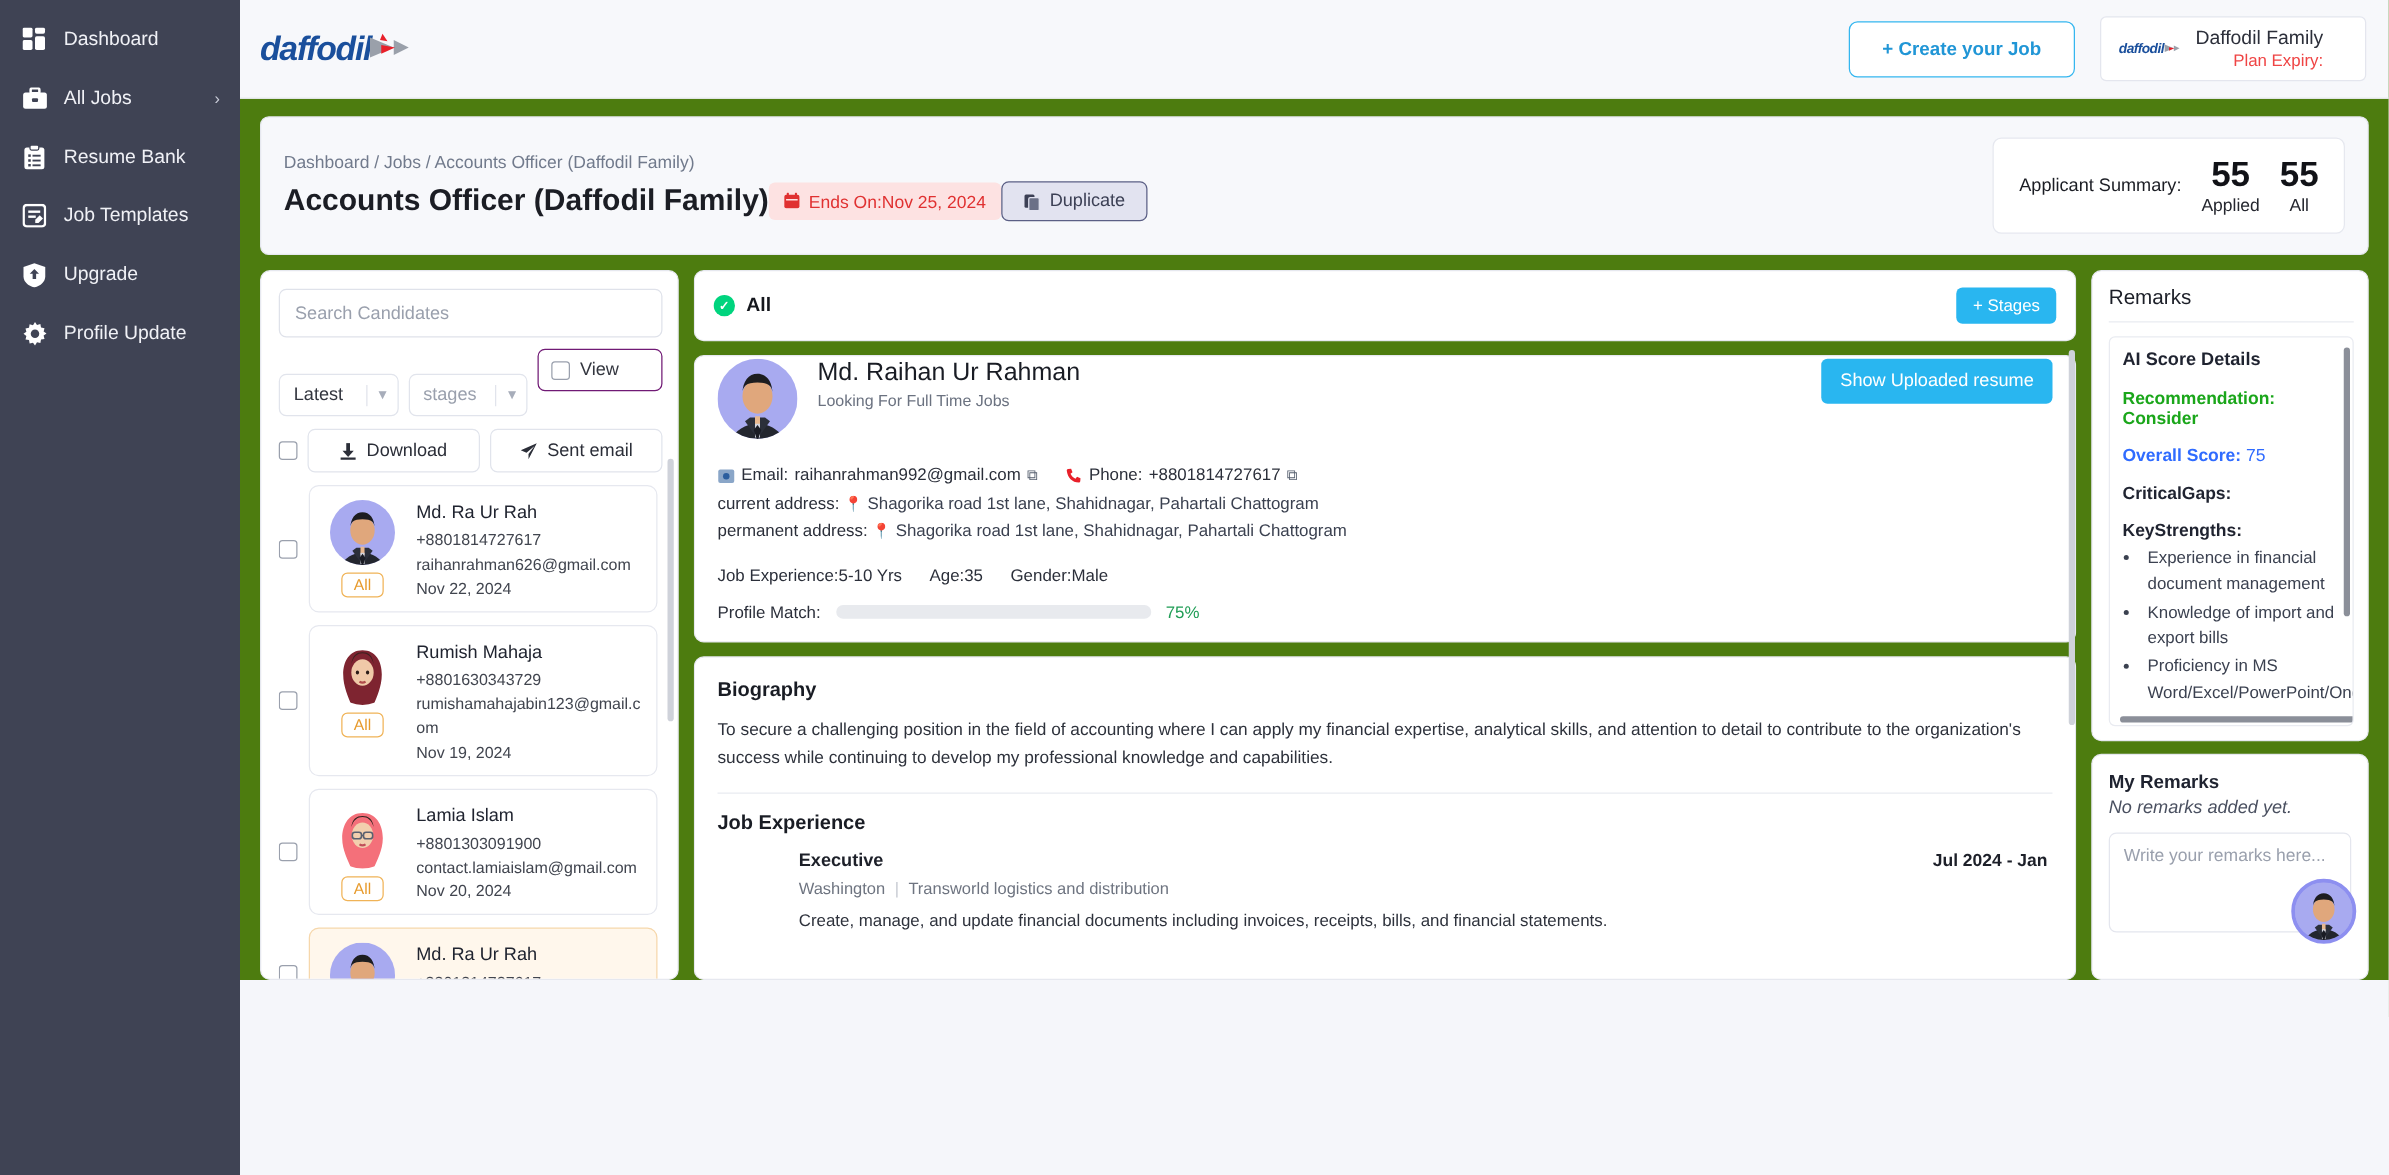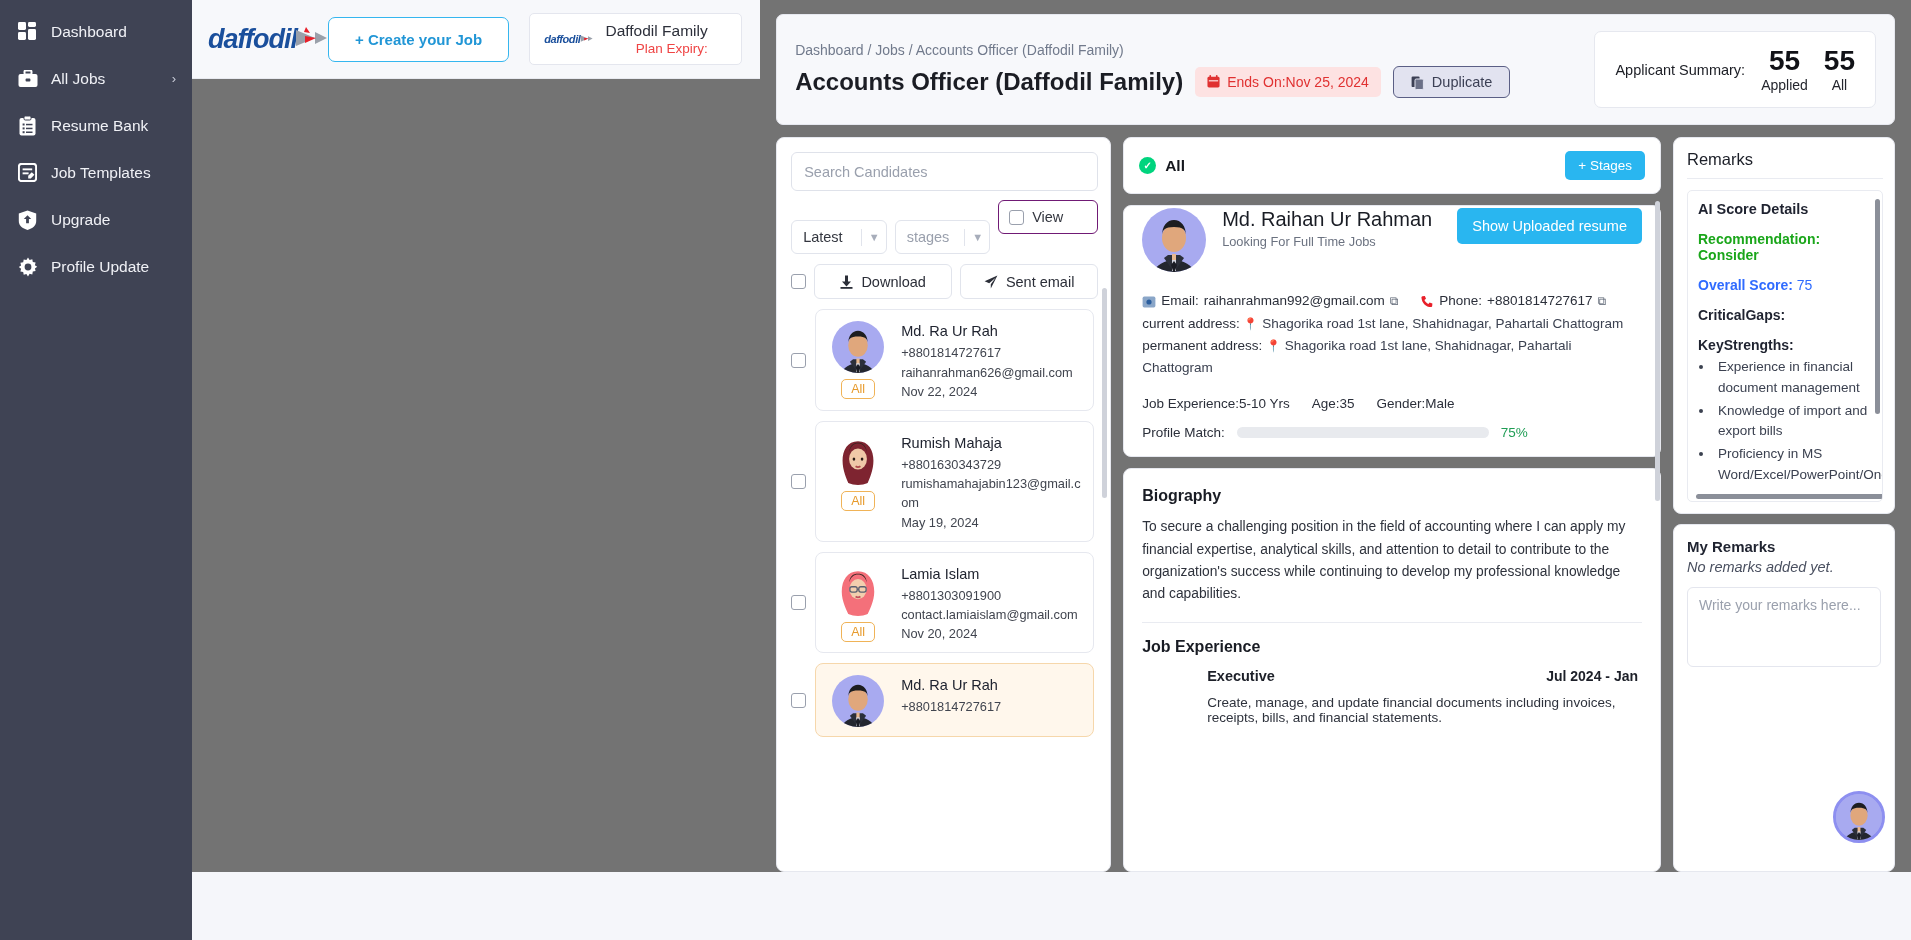--- a/index.html
+++ b/index.html
@@ -35,21 +35,21 @@
   .sb-nav { margin-top: 8px; }
   .sb-item {
     display: flex; align-items: center; gap: 13px;
     padding: 13px 16px 13px 17px; font-size: 15.5px; color: #f0f1f6;
     cursor: pointer; position: relative;
   }
   .sb-ico { width: 21px; height: 21px; flex: 0 0 21px; display:flex; align-items:center; justify-content:center; }
   .sb-chev { margin-left: auto; font-size: 13px; color: #c9ccd8; }
 
   
-  .main { flex: 1; height: 872px; display: flex; flex-direction: row; background: #737373; }
+  .main { flex: 1; height: 784px; display: flex; flex-direction: column; background: #4d7c0f; }
 
   .topbar {
     height: 79px; background: #f7f8fb; display: flex; align-items: center;
     padding: 0 18px 0 16px; border-bottom: 1px solid #e8eaf0;
   }
   .daffodil-logo { font-size: 27px; font-weight: bold; color: #1a4f9c; font-style: italic;
       letter-spacing: -1px; display: flex; align-items: center; }
   .topbar-right { margin-left: auto; display: flex; align-items: center; gap: 20px; }
   .create-job-btn {
     border: 1px solid #35b6ef; border-radius: 7px; background: #ffffff;
@@ -67,21 +67,21 @@
 
   
   .content { flex: 1; padding: 14px 16px 0 16px; overflow: hidden; display: flex; flex-direction: column; }
   .job-header {
     background: #f7f8fb; border: 1px solid #e6e8ef; border-radius: 7px;
     display: flex; align-items: center; padding: 16px 18px; margin-bottom: 12px;
     min-height: 95px;
   }
   .jh-left { flex: 1; }
   .breadcrumb { font-size: 14px; color: #717a8c; margin-bottom: 8px; }
-  .jh-titlerow { display: flex; align-items: center; gap: 12px; }
+  .jh-titlerow { display: flex; align-items: center; gap: 0; }
   .job-title { font-size: 24px; font-weight: bold; color: #1b1d24; }
   .ends-badge {
     background: #fde2e2; color: #e03131; font-size: 14px; border-radius: 5px;
     padding: 7px 12px; display: flex; align-items: center; gap: 7px; white-space: nowrap;
   }
   .dup-btn {
     background: #e2e3f0; border: 1px solid #5b5f85; border-radius: 6px;
     color: #3c4055; font-size: 14.5px; padding: 7px 17px; cursor: pointer;
     display: flex; align-items: flex-end; gap: 8px;
   }
@@ -512,21 +512,21 @@
                 <div class="cand-left">
                   <svg class="avatar">
                       <use href="#av-f1"></use>
                     </svg>
                   <span class="badge-all">All</span>
                 </div>
                 <div class="cand-info">
                   <div class="cand-name">Rumish Mahaja</div>
                   <div class="cand-meta">+8801630343729</div>
                   <div class="cand-meta">rumishamahajabin123@gmail.com</div>
-                  <div class="cand-meta">May 19, 2024</div>
+                  <div class="cand-meta">Nov 19, 2024</div>
                 </div>
               </div>
             </div>
 
             <div class="cand-row">
               <span class="cbx"></span>
               <div class="cand-card">
                 <div class="cand-left">
                   <svg class="avatar">
                       <use href="#av-f2"></use>
@@ -630,20 +630,25 @@
           <div class="bio-card">
             <div class="sec-title">Biography</div>
             <div class="bio-text">To secure a challenging position in the field of accounting where I can apply my financial expertise, analytical skills, and attention to detail to contribute to the organization's success while continuing to develop my professional knowledge and capabilities.</div>
             <div class="hr"></div>
             <div class="sec-title">Job Experience</div>
             <div class="exp-item">
               <div class="exp-top">
                 <span class="exp-role">Executive</span>
                 <span class="exp-date">Jul 2024 - Jan</span>
               </div>
+              <div class="exp-org">
+                <span>Washington</span>
+                <span class="sep">|</span>
+                <span>Transworld logistics and distribution</span>
+              </div>
               <div class="exp-desc">Create, manage, and update financial documents including invoices, receipts, bills, and financial statements.</div>
             </div>
           </div>
 
           <div class="detail-scroll"></div>
         </section>
 
         <aside class="remarks-col">
           <div class="remarks-card">
             <div class="remarks-title">Remarks</div>

